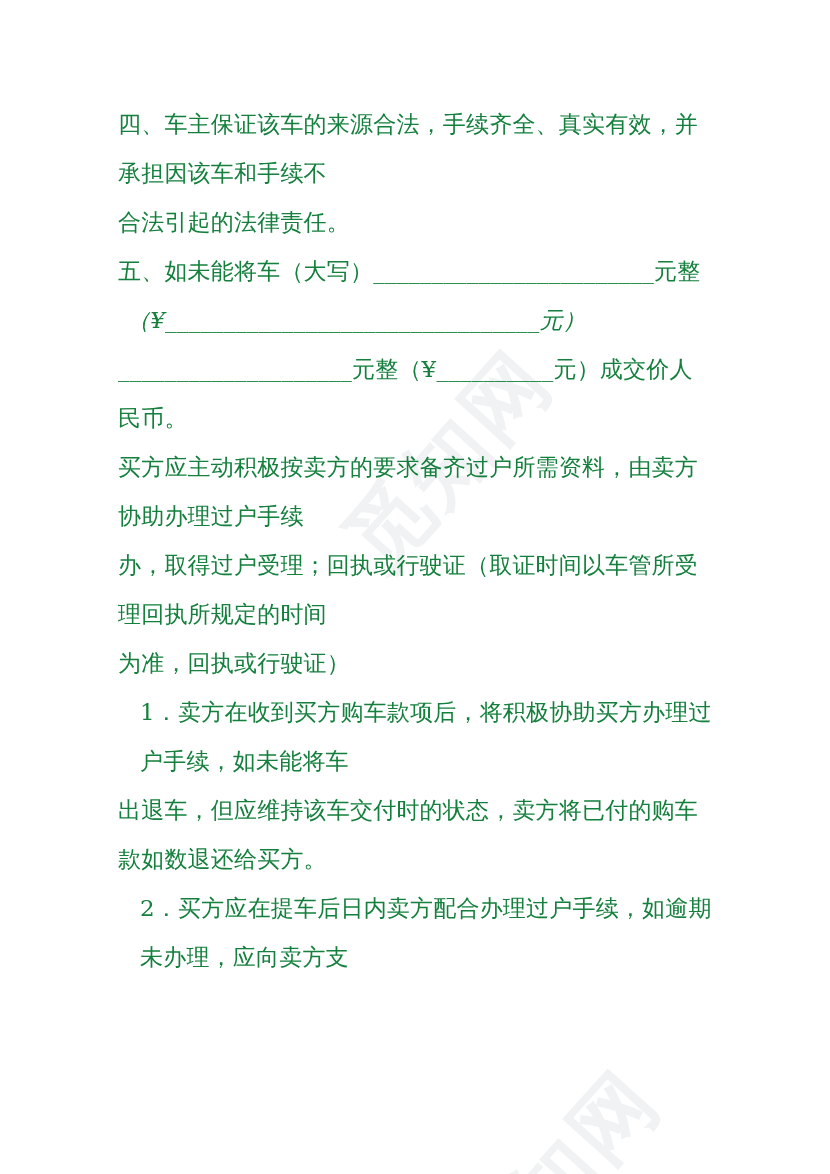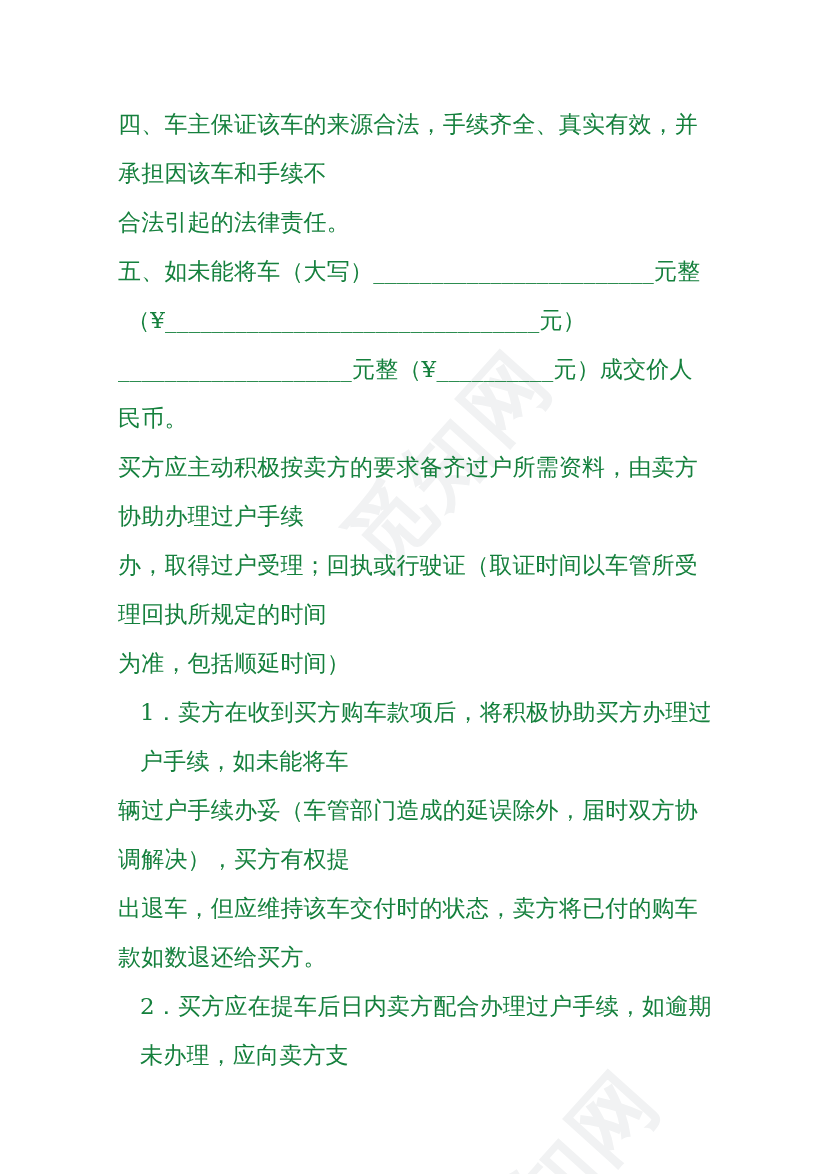--- a/index.html
+++ b/index.html
@@ -66,41 +66,40 @@
   .line {
     font-size: 23px;
     line-height: 49px;
     color: #15803d;
     white-space: pre-wrap;
     letter-spacing: 0.2px;
   }
 
   
   .indent-1 { text-indent: 0; }
-  .indent-half { padding-left: 9px; }
+  .indent-half { padding-left: 9px; font-style: italic; }
   .indent-num { padding-left: 22px; }
 </style>
 </head>
 <body>
 
 <div class="page">
 
   <div class="wm-layer">
     <div class="wm wm-a">觅知网</div>
     <div class="wm wm-b">觅知网</div>
   </div>
 
   <div class="body-text">
       <div class="line indent-1">四、车主保证该车的来源合法，手续齐全、真实有效，并承担因该车和手续不</div>
       <div class="line indent-1">合法引起的法律责任。</div>
       <div class="line indent-1">五、如未能将车（大写）________________________元整</div>
       <div class="line indent-half">（¥________________________________元）</div>
       <div class="line indent-1">____________________元整（¥__________元）成交价人民币。</div>
       <div class="line indent-1">买方应主动积极按卖方的要求备齐过户所需资料，由卖方协助办理过户手续</div>
       <div class="line indent-1">办，取得过户受理；回执或行驶证（取证时间以车管所受理回执所规定的时间</div>
-      <div class="line indent-1">为准，包括顺延时间）</div>
+      <div class="line indent-1">为准，回执或行驶证）</div>
       <div class="line indent-num">1．卖方在收到买方购车款项后，将积极协助买方办理过户手续，如未能将车</div>
-      <div class="line indent-1">辆过户手续办妥（车管部门造成的延误除外，届时双方协调解决），买方有权提</div>
       <div class="line indent-1">出退车，但应维持该车交付时的状态，卖方将已付的购车款如数退还给买方。</div>
       <div class="line indent-num">2．买方应在提车后日内卖方配合办理过户手续，如逾期未办理，应向卖方支</div>
     </div>
 
 </div>
 
 </body></html>

